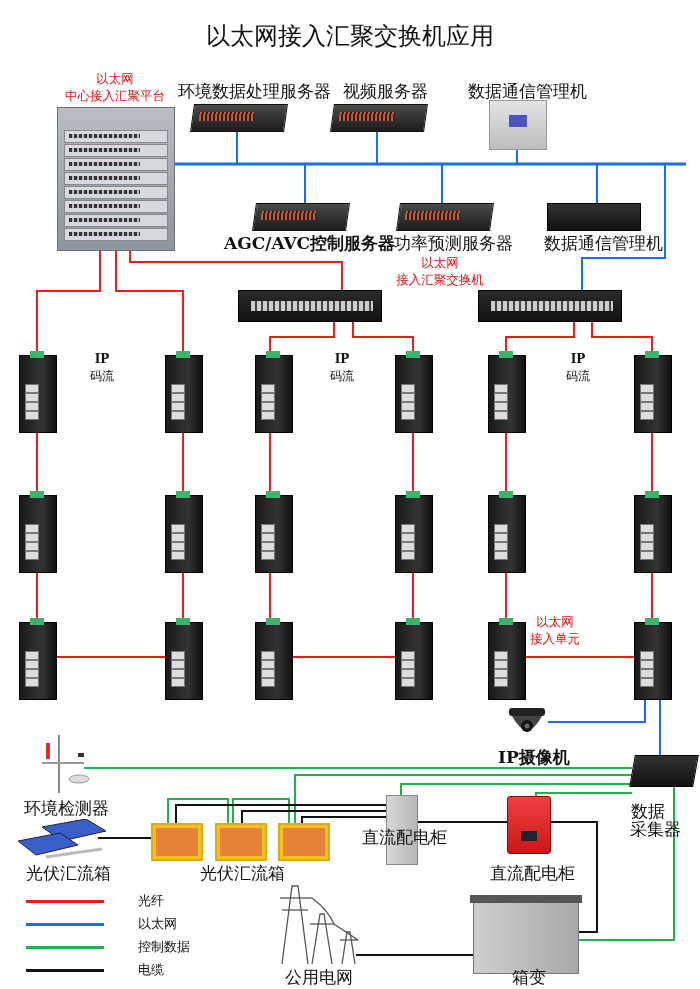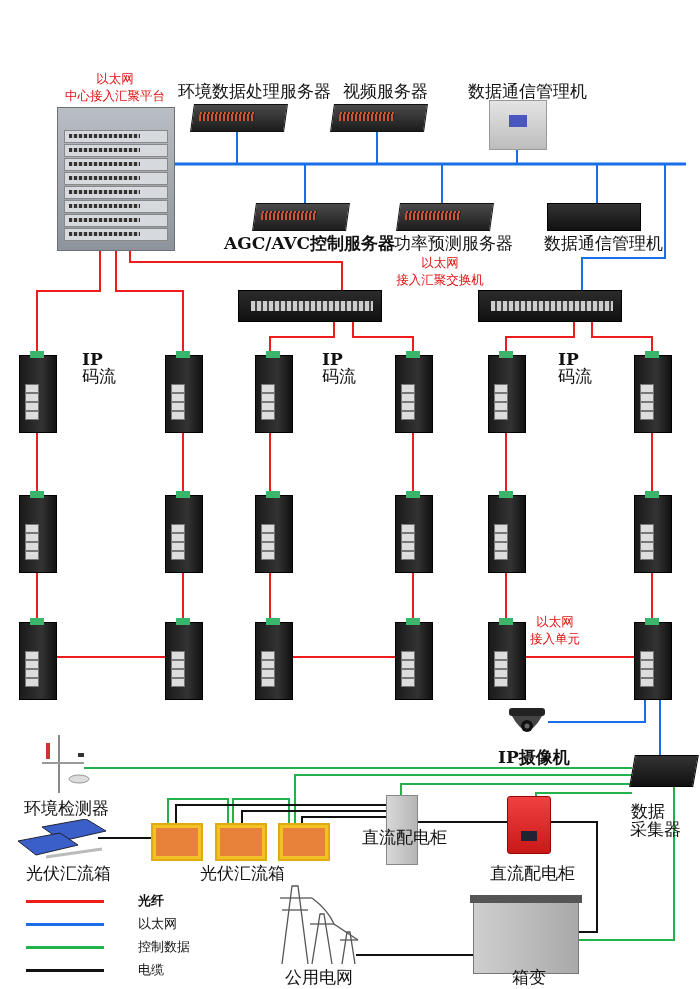--- a/index.html
+++ b/index.html
@@ -3,21 +3,21 @@
 <meta charset="utf-8">
 <style>
   html, body { margin:0; padding:0; background:#ffffff; }
   #stage { position:relative; width:700px; height:989px; overflow:hidden; background:#fff;
            font-family:"DejaVu Sans", "Liberation Sans", sans-serif; color:#111; }
   .abs { position:absolute; }
   .title { left:0; width:700px; top:20px; text-align:center; font-size:24px; font-family:"DejaVu Serif", serif; }
   .lbl { font-size:17px; white-space:nowrap; font-family:"DejaVu Serif", serif; }
   .lbl-b { font-weight:bold; }
   .red { color:#e01010; font-size:12.5px; text-align:center; line-height:17px; white-space:nowrap; font-family:"DejaVu Serif", serif; }
-  .ip { font-size:17px; line-height:17px; font-family:"DejaVu Serif", serif; }
+  .ip { font-size:12px; text-align:center; line-height:17px; font-family:"DejaVu Serif", serif; }
   svg#wires { position:absolute; left:0; top:0; }
   
   .chassis { width:116px; height:142px; background:linear-gradient(#b9bec4,#8e949b); border:1px solid #6b7077; }
   .chassis .slot { position:absolute; left:6px; right:6px; height:11px; background:#d6dadf; border:1px solid #888;}
   .chassis .slot i { position:absolute; left:4px; top:3px; width:70%; height:4px; background:repeating-linear-gradient(90deg,#333 0 3px,#bbb 3px 5px); }
   .server { width:92px; height:26px; background:linear-gradient(#4a4a4a,#1c1c1c); border:1px solid #111; transform:skewX(-8deg); }
   .server i { position:absolute; left:6px; top:7px; width:55px; height:9px; background:repeating-linear-gradient(90deg,#c53 0 2px,#222 2px 4px); }
   .controller { width:56px; height:48px; background:linear-gradient(#e4e4e4,#bdbdbd); border:1px solid #999; }
   .controller i { position:absolute; left:19px; top:14px; width:18px; height:12px; background:#4a55c0; }
   .dcm { width:92px; height:26px; background:linear-gradient(#333,#111); border:1px solid #000; }
@@ -86,20 +86,21 @@
       <polyline points="674,785 674,940 577,940" fill="none" stroke="#22b24c" stroke-width="2"></polyline>
       <polyline points="98,838 151,838" fill="none" stroke="#111111" stroke-width="2"></polyline>
       <polyline points="176,823 176,805 386,805" fill="none" stroke="#111111" stroke-width="2"></polyline>
       <polyline points="242,823 242,811 386,811" fill="none" stroke="#111111" stroke-width="2"></polyline>
       <polyline points="302,823 302,817 386,817" fill="none" stroke="#111111" stroke-width="2"></polyline>
       <polyline points="416,822 507,822" fill="none" stroke="#111111" stroke-width="2"></polyline>
       <polyline points="549,822 597,822 597,932 577,932" fill="none" stroke="#111111" stroke-width="2"></polyline>
       <polyline points="356,955 473,955" fill="none" stroke="#111111" stroke-width="2"></polyline>
     </svg>
 
+  <div class="abs title">以太网接入汇聚交换机应用</div>
 
   <div class="abs red" style="left:40px;top:70px;width:150px;">
     <div>以太网</div>
     <div>中心接入汇聚平台</div>
   </div>
   <div class="abs chassis" style="left:57px;top:107px;">
     <div class="slot" style="top:22px">
         <i></i>
       </div>
       <div class="slot" style="top:36px">
@@ -404,21 +405,21 @@
       <path d="M44 18 Q60 30 66 44 Q78 52 90 60"></path>
     </g>
   </svg>
   <div class="abs lbl" style="left:285px;top:966px;">公用电网</div>
 
   <div class="abs boxsub" style="left:473px;top:902px;"></div>
   <div class="abs lbl" style="left:512px;top:966px;">箱变</div>
 
   <div class="abs" style="left:26px;top:890px;width:200px;height:90px;">
     <div class="abs legend-line" style="left:0;top:10px;background:#ee1c1c;"></div>
-    <div class="abs legend-label" style="left:112px;top:2px;font-weight:bold;">光纤</div>
+    <div class="abs legend-label" style="left:112px;top:2px;">光纤</div>
     <div class="abs legend-line" style="left:0;top:33px;background:#1a6fe8;"></div>
     <div class="abs legend-label" style="left:112px;top:25px;">以太网</div>
     <div class="abs legend-line" style="left:0;top:56px;background:#22b24c;"></div>
     <div class="abs legend-label" style="left:112px;top:48px;">控制数据</div>
     <div class="abs legend-line" style="left:0;top:79px;background:#111;"></div>
     <div class="abs legend-label" style="left:112px;top:71px;text-align:center;">电缆</div>
   </div>
 </div>
 
 </body></html>

